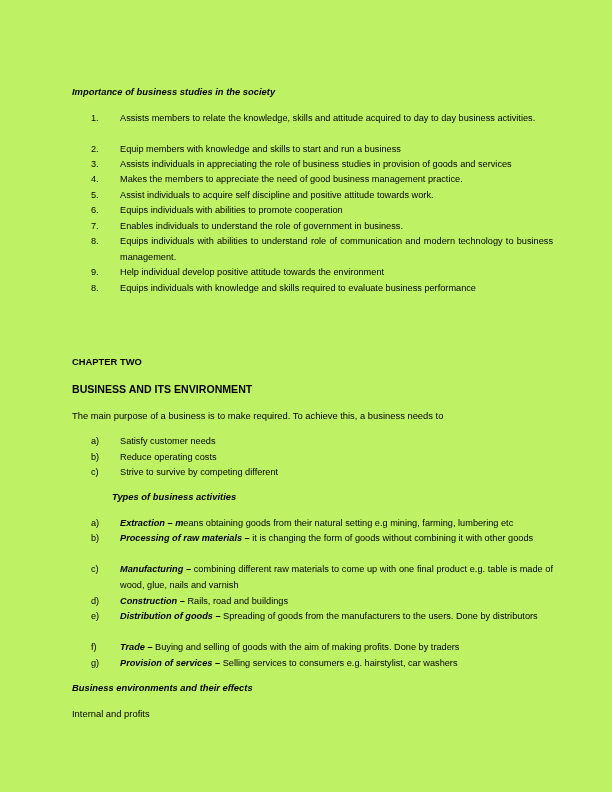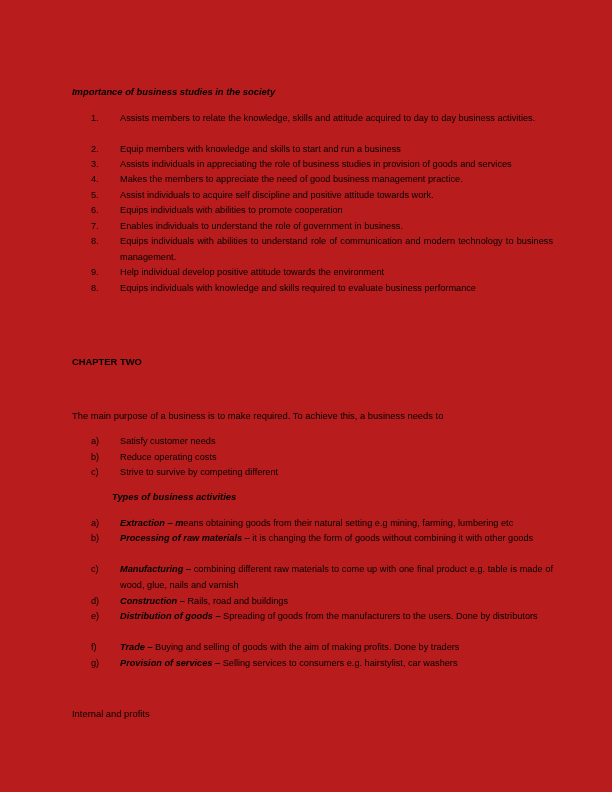--- a/index.html
+++ b/index.html
@@ -1,18 +1,18 @@
 <!DOCTYPE html>
 <html><head>
   <meta charset="utf-8">
   <style>
     html, body { margin: 0; padding: 0; background: #ffffff; }
     body { width: 612px; height: 792px; position: relative; overflow: hidden;
            font-family: "Liberation Sans", sans-serif; color: #000; }
-    .page { position: absolute; left: 0; top: 0; width: 612px; height: 792px; background: #b91c1c; }
+    .page { position: absolute; left: 0; top: 0; width: 612px; height: 792px; background: #bef264; }
     .t { position: absolute; left: 72px; font-size: 9.4px; line-height: 12px; white-space: nowrap; }
     .bi { font-weight: bold; font-style: italic; }
     .b { font-weight: bold; }
     .h2 { font-size: 10.6px; font-weight: bold; }
     .li { position: absolute; left: 91px; width: 462px; font-size: 9.2px; line-height: 15.6px; }
     .li .num { position: absolute; left: 0; top: 0; }
     .li .txt { display: block; margin-left: 29px; text-align: justify; text-align-last: left; }
     .li .txt .lead { font-weight: bold; font-style: italic; }
   </style>
 </head>
@@ -57,20 +57,21 @@
   <div class="li" style="top:265px;">
     <span class="num">9.</span>
     <span class="txt">Help individual develop positive attitude towards the environment</span>
   </div>
   <div class="li" style="top:281px;">
     <span class="num">8.</span>
     <span class="txt">Equips individuals with knowledge and skills required to evaluate business performance</span>
   </div>
 
   <div class="t b" style="top:356px;">CHAPTER TWO</div>
+  <div class="t h2" style="top:383px;">BUSINESS AND ITS ENVIRONMENT</div>
   <div class="t" style="top:410px;">The main purpose of a business is to make required. To achieve this, a business needs to</div>
 
   <div class="li" style="top:434px;">
     <span class="num">a)</span>
     <span class="txt">Satisfy customer needs</span>
   </div>
   <div class="li" style="top:450px;">
     <span class="num">b)</span>
     <span class="txt">Reduce operating costs</span>
   </div>
@@ -103,15 +104,16 @@
   </div>
   <div class="li" style="top:640px;">
     <span class="num">f)</span>
     <span class="txt"><span class="lead">Trade –</span><span> Buying and selling of goods with the aim of making profits. Done by traders</span></span>
   </div>
   <div class="li" style="top:656px;">
     <span class="num">g)</span>
     <span class="txt"><span class="lead">Provision of services –</span><span> Selling services to consumers e.g. hairstylist, car washers</span></span>
   </div>
 
+  <div class="t bi" style="top:682px;">Business environments and their effects</div>
   <div class="t" style="top:708px;">Internal and profits</div>
 
 </div>
 
 </body></html>

